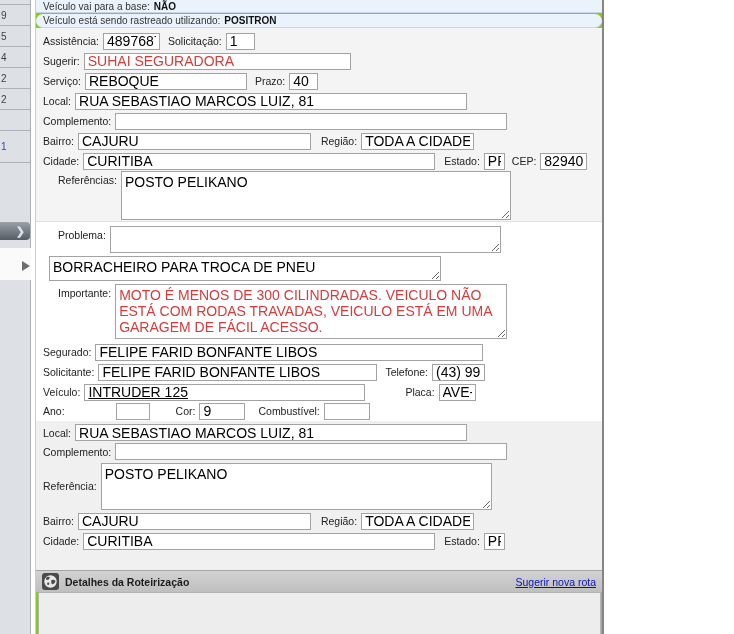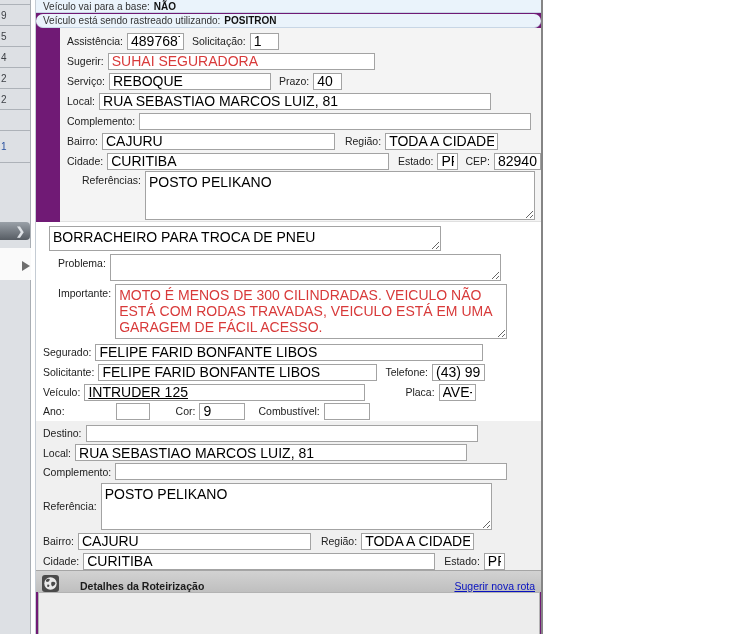--- a/index.html
+++ b/index.html
@@ -36,39 +36,39 @@
   }
   #side-handle .chev { color: #dfe3e7; font-size: 11px; font-weight: bold; line-height: 1; }
   #side-white { position: absolute; left: 0; top: 248px; width: 31px; height: 32px; background: #fafafa; }
   #side-arrow {
     position: absolute; left: 22px; top: 261px; width: 0; height: 0;
     border-top: 5px solid transparent; border-bottom: 5px solid transparent;
     border-left: 8px solid #6e6e6e; cursor: pointer;
   }
   
   #content {
-    position: absolute; left: 35px; top: 0; width: 508px; height: 634px;
-    background: #701a75;
+    position: absolute; left: 35px; top: 0; width: 569px; height: 634px;
+    background: #84cc16;
     border-left: 1px solid #c5ccd4;
     border-right: 2px solid #858585;
   }
   .sec { position: absolute; left: 0; right: 0; overflow: hidden; }
   .info-bar {
     background: #eaf3fb; border-bottom: 1px solid #c8d6e5;
     display: flex; align-items: center; padding-left: 7px; gap: 4px;
     font-size: 10px; color: #333;
   }
   #bar1 { top: 0; height: 13px; }
   #bar2 { top: 14px; height: 14px; border-radius: 7px; }
   .info-bar b { color: #111; }
-  #sec-fields   { top: 28px;  height: 194px; background: #f4f4f4; border-bottom: 1px solid #e0e0e0; padding-top: 3px; margin-left: 24px; }
+  #sec-fields   { top: 28px;  height: 194px; background: #f4f4f4; border-bottom: 1px solid #e0e0e0; padding-top: 3px; }
   #sec-problem  { top: 222px; height: 199px; background: #ffffff; padding-top: 4px; }
   #sec-dest     { top: 421px; height: 149px; background: #f0f0f0; padding-top: 2px; }
   #sec-routing  { top: 570px; height: 22px;  background: linear-gradient(#d2d2d2,#bfbfbf); border-top: 1px solid #a5a5a5;
-                  display: flex; align-items: flex-end; padding: 0 6px; gap: 15px; }
+                  display: flex; align-items: center; padding: 0 6px; }
   #sec-panel    { top: 592px; height: 42px; left: 2px; right: 1px;
                   background: #ededed; border: 1px solid #b3b3b3; border-bottom: none; }
   .frow { display: flex; align-items: center; height: 20px; padding-left: 7px; white-space: nowrap; }
   .frow.tall   { align-items: flex-start; }
   .frow label { margin-right: 4px; color: #222; }
   .frow.tall label { margin-top: 3px; padding-left: 15px; }
   input, textarea {
     border: 1px solid #a3a3a3; background: #fff; color: #000;
     font-family: "Liberation Sans", sans-serif; font-size: 14px;
     padding: 1px 3px; outline: none;
@@ -167,26 +167,26 @@
       <label style="margin-left:7px">CEP:</label>
       <input style="width: 47px;" value="82940250">
     </div>
     <div class="frow tall" style="height:52px">
       <label>Referências:</label>
       <textarea style="width: 390px; height: 49px;">POSTO PELIKANO</textarea>
     </div>
   </div>
 
   <div id="sec-problem" class="sec">
-    <div class="frow tall" style="height:28px">
-      <textarea style="width: 392px; height: 25px; margin-left: 6px;">BORRACHEIRO PARA TROCA DE PNEU</textarea>
-    </div>
     <div class="frow tall" style="height:30px">
       <label>Problema:</label>
       <textarea style="width: 391px; height: 27px;"></textarea>
+    </div>
+    <div class="frow tall" style="height:28px">
+      <textarea style="width: 392px; height: 25px; margin-left: 6px;">BORRACHEIRO PARA TROCA DE PNEU</textarea>
     </div>
     <div class="frow tall" style="height:58px">
       <label>Importante:</label>
       <textarea class="red" style="width: 392px; height: 55px;">MOTO É MENOS DE 300 CILINDRADAS. VEICULO NÃO ESTÁ COM RODAS TRAVADAS, VEICULO ESTÁ EM UMA GARAGEM DE FÁCIL ACESSO.</textarea>
     </div>
     <div class="frow">
       <label>Segurado:</label>
       <input style="width: 388px;" value="FELIPE FARID BONFANTE LIBOS">
     </div>
     <div class="frow">
@@ -205,24 +205,20 @@
       <label>Ano:</label>
       <input style="width: 34px; margin-left: 47px;" value="">
       <label style="margin-left:26px">Cor:</label>
       <input style="width: 46px;" value="9">
       <label style="margin-left:13px">Combustível:</label>
       <input style="width: 46px;" value="">
     </div>
   </div>
 
   <div id="sec-dest" class="sec">
-    <div class="frow">
-      <label>Destino:</label>
-      <input style="width: 392px;" value="">
-    </div>
     <div class="frow" style="height:19px">
       <label>Local:</label>
       <input style="width: 392px;" value="RUA SEBASTIAO MARCOS LUIZ, 81">
     </div>
     <div class="frow" style="height:19px">
       <label>Complemento:</label>
       <input style="width: 392px;" value="">
     </div>
     <div class="frow" style="height:50px">
       <label>Referência:</label>

